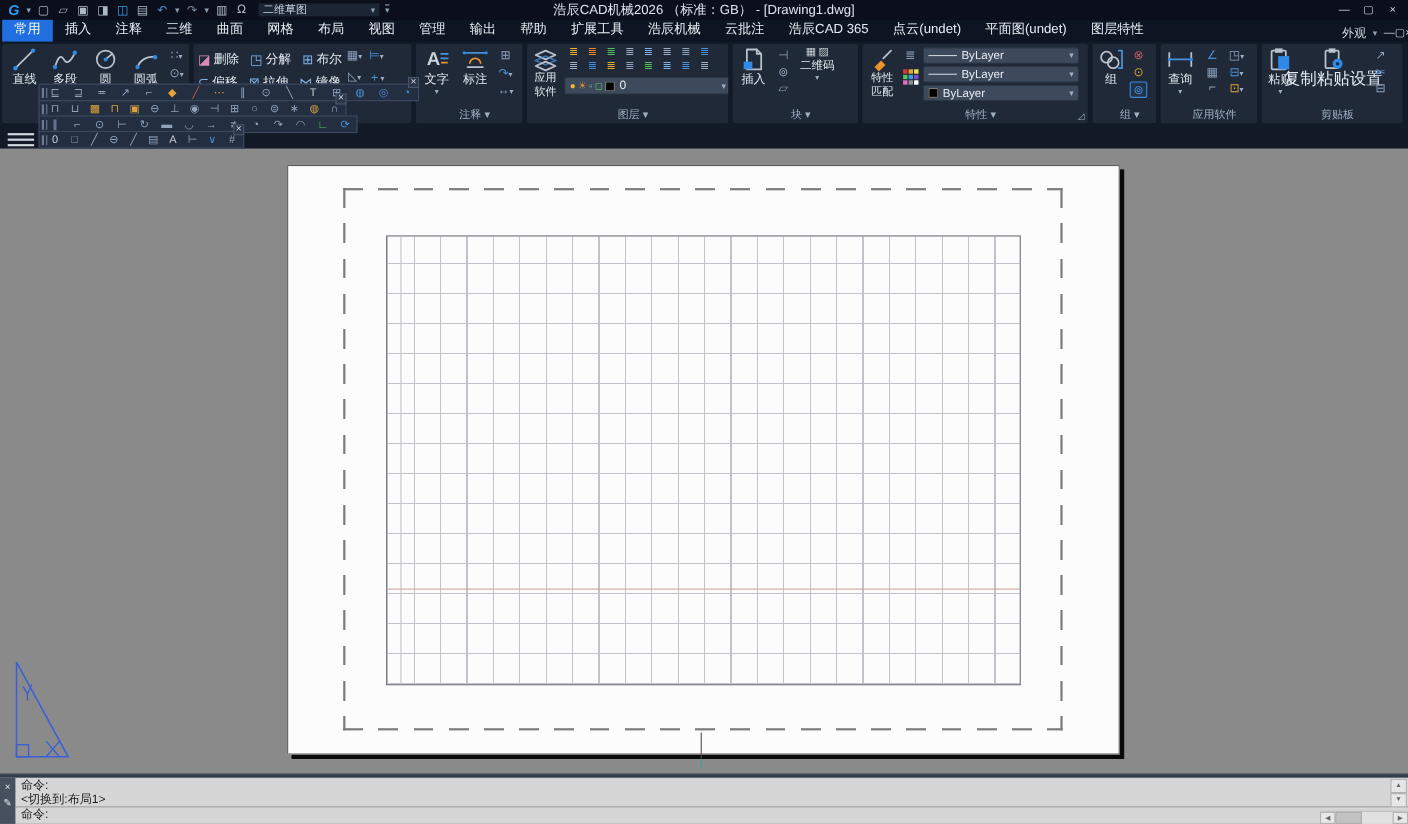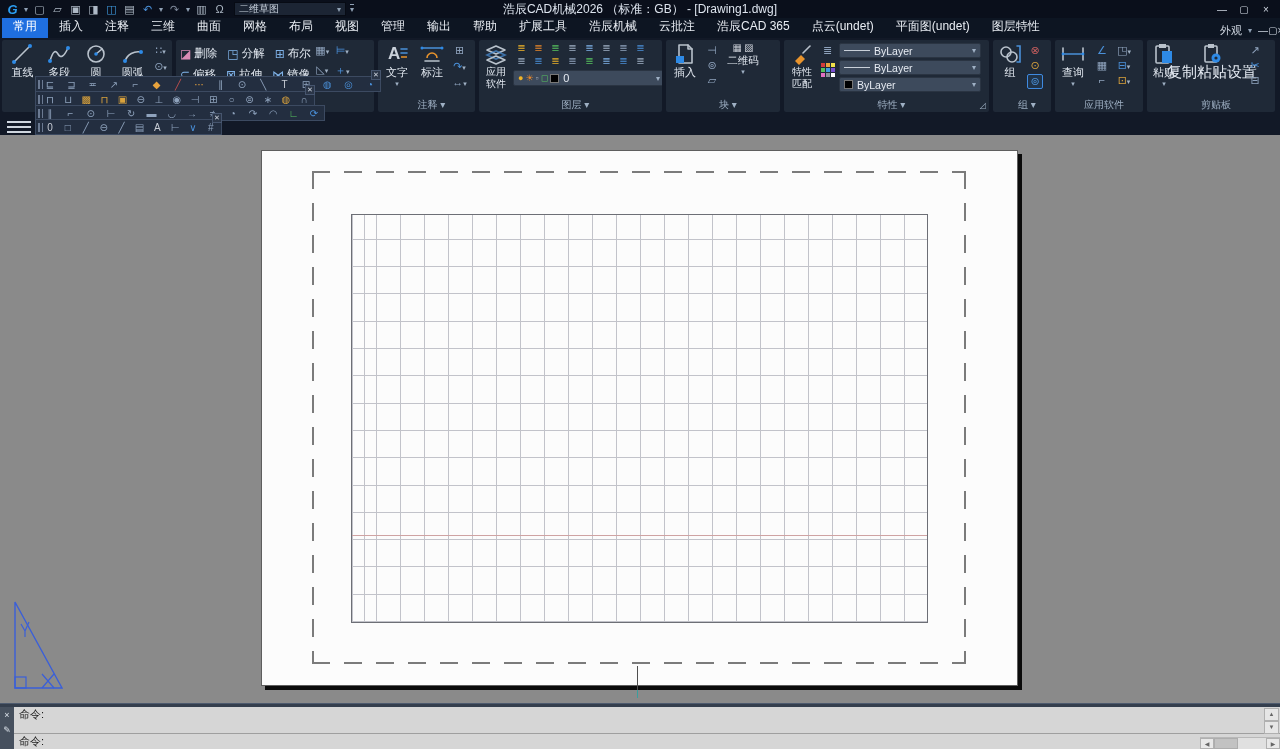--- a/index.html
+++ b/index.html
@@ -613,20 +613,21 @@
   <div class="cmd">
     <div class="cmd-grip"></div>
     <div class="cmd-body">
       <div class="cmd-left">
         <span>×</span>
         <span>✎</span>
       </div>
       <div class="cmd-main">
         <div class="cmd-hist">
           <div>命令:</div>
+          <div>&lt;切换到:布局1&gt;</div>
         </div>
         <div class="cmd-input">
           <span>命令:</span>
         </div>
         <div class="vscroll">
           <span>▲</span>
           <span>▼</span>
         </div>
         <div class="hscroll">
           <span class="hbtn">◀</span>

